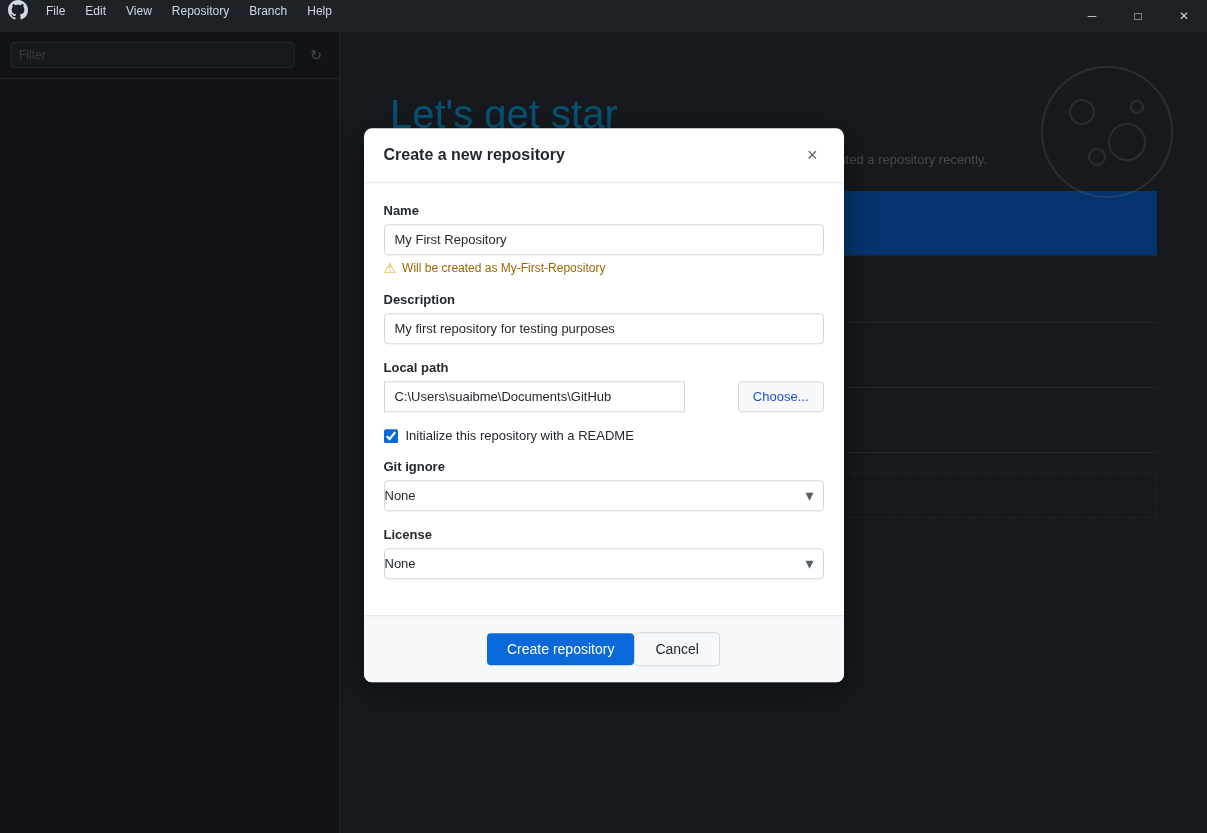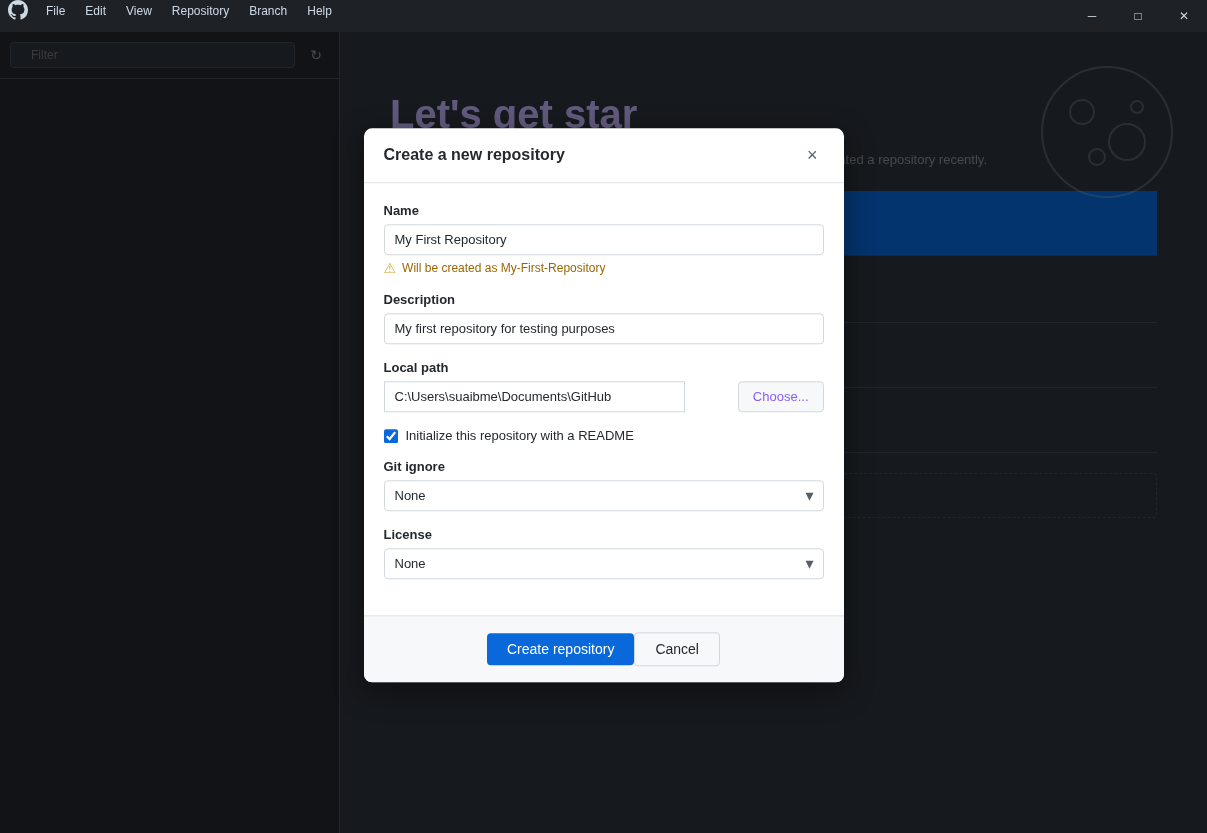--- a/index.html
+++ b/index.html
@@ -81,23 +81,23 @@
       position: absolute;
       left: 340px;
       top: 0;
       right: 0;
       bottom: 0;
       background: #2d333b;
       padding: 60px 50px 0 50px;
     }
 
     .lets-get-started {
-      color: #c4b5fd;
+      color: #0ea5e9;
       font-size: 40px;
-      font-weight: 700;
+      font-weight: 400;
       margin-bottom: 8px;
     }
 
     .subtitle {
       color: #8b949e;
       font-size: 14px;
       margin-bottom: 30px;
     }
 
     .action-buttons {
@@ -152,21 +152,21 @@
       align-items: center;
       gap: 8px;
       border-bottom: 1px solid #444c56;
     }
     .sidebar-search input {
       flex: 1;
       background: #2d333b;
       border: 1px solid #444c56;
       border-radius: 4px;
       color: #cdd9e5;
-      padding: 5px 20px;
+      padding: 5px 8px;
       font-size: 12px;
       outline: none;
     }
     .sidebar-refresh-btn {
       width: 26px;
       height: 26px;
       background: transparent;
       border: none;
       color: #8b949e;
       cursor: pointer;
@@ -281,21 +281,21 @@
       outline: none;
       background: #fff;
     }
 
     .choose-btn {
       padding: 6px 14px;
       background: #f6f8fa;
       border: 1px solid #d0d7de;
       border-radius: 4px;
       font-size: 13px;
-      color: #8b5cf6;
+      color: #1d4ed8;
       cursor: pointer;
       white-space: nowrap;
       margin-left: 45px;
     }
 
     .checkbox-row {
       display: flex;
       align-items: flex-end;
       gap: 8px;
       margin-bottom: 16px;
@@ -307,21 +307,21 @@
       cursor: pointer;
     }
     .checkbox-label {
       font-size: 13px;
       color: #24292f;
       cursor: pointer;
     }
 
     .select-input {
       width: 100%;
-      padding: 7px 10px;
+      padding: 7px 0;
       border: 1px solid #d0d7de;
       border-radius: 4px;
       font-size: 13px;
       color: #24292f;
       outline: none;
       background: #fff;
       appearance: none;
       cursor: pointer;
     }
 

